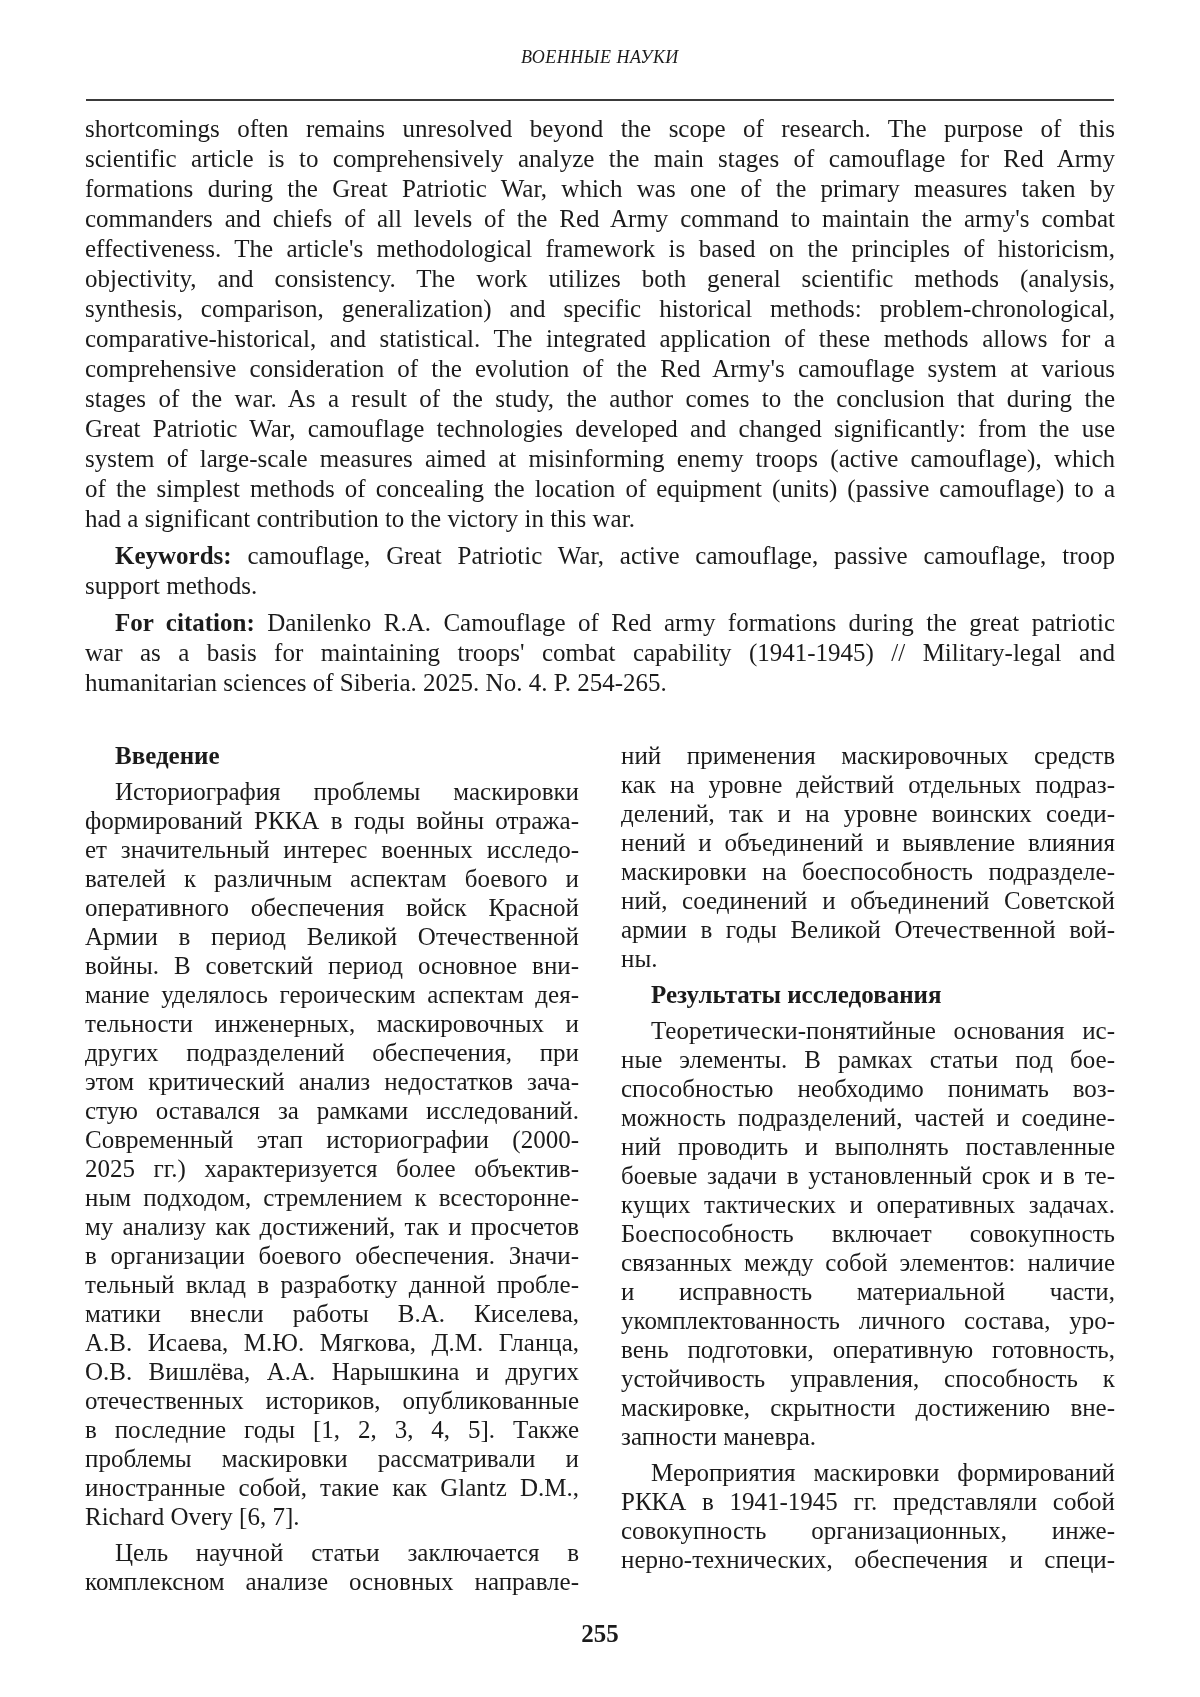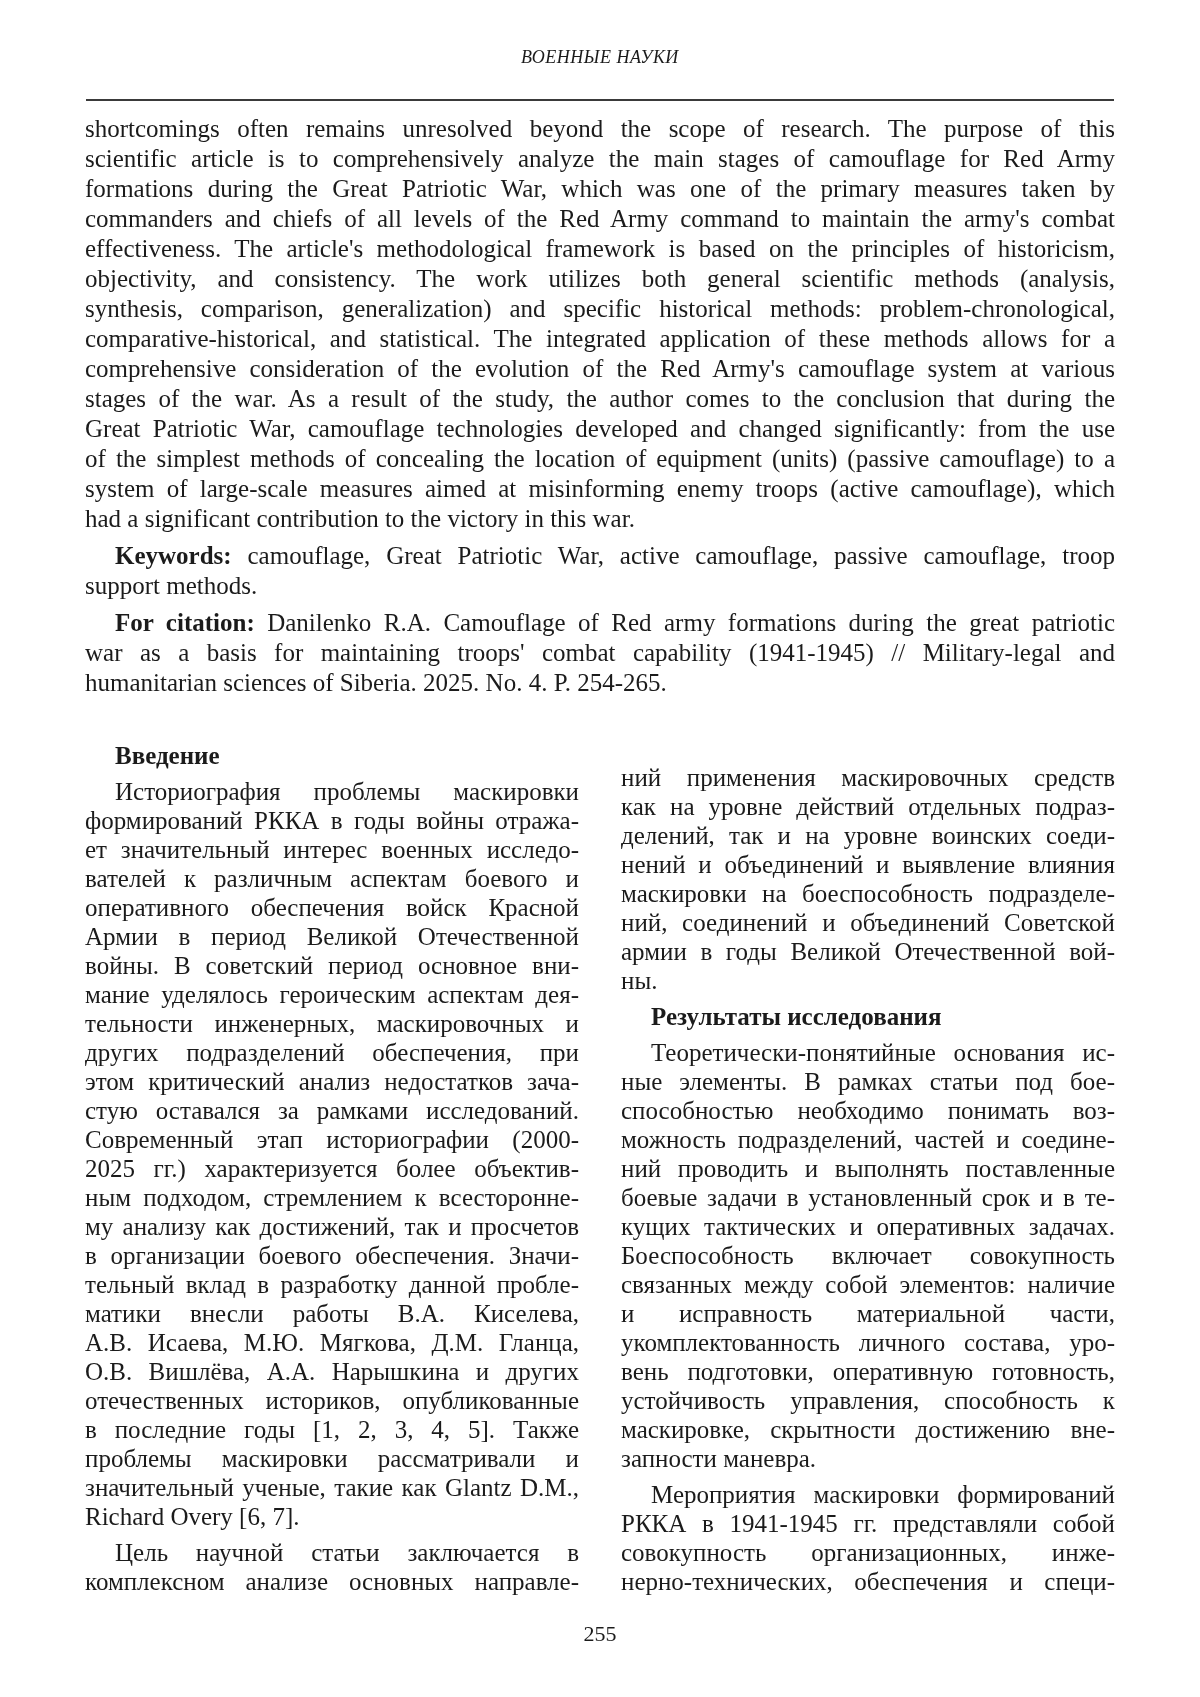--- a/index.html
+++ b/index.html
@@ -29,41 +29,41 @@
   .abstract {
     font-size: 25px;
     line-height: 30px;
   }
   .columns {
     display: flex;
     gap: 28px;
     margin-top: 36px;
     font-size: 25px;
     line-height: 29px;
-    align-items: flex-end;
   }
   .col { flex: 1 1 0; min-width: 0; }
   .para { margin: 7px; }
   .line {
     text-align: justify;
     text-align-last: justify;
     white-space: normal;
   }
   .line.endline { text-align-last: left; }
   .line.first { text-indent: 30px; }
   .line.head {
     text-align-last: left;
     font-weight: bold;
   }
   .lead { font-weight: bold; }
   .pageno {
     text-align: center;
-    font-size: 22px;
+    font-size: 25px;
     line-height: 30px;
     margin-top: 16px;
+    font-weight: bold;
   }
 </style>
 </head>
 <body>
 
 <div class="page">
   <div class="running-head">ВОЕННЫЕ НАУКИ</div>
 
   <hr class="rule">
 
@@ -73,22 +73,22 @@
         <div class="line">scientific article is to comprehensively analyze the main stages of camouflage for Red Army</div>
         <div class="line">formations during the Great Patriotic War, which was one of the primary measures taken by</div>
         <div class="line">commanders and chiefs of all levels of the Red Army command to maintain the army's combat</div>
         <div class="line">effectiveness. The article's methodological framework is based on the principles of historicism,</div>
         <div class="line">objectivity, and consistency. The work utilizes both general scientific methods (analysis,</div>
         <div class="line">synthesis, comparison, generalization) and specific historical methods: problem-chronological,</div>
         <div class="line">comparative-historical, and statistical. The integrated application of these methods allows for a</div>
         <div class="line">comprehensive consideration of the evolution of the Red Army's camouflage system at various</div>
         <div class="line">stages of the war. As a result of the study, the author comes to the conclusion that during the</div>
         <div class="line">Great Patriotic War, camouflage technologies developed and changed significantly: from the use</div>
+        <div class="line">system of large-scale measures aimed at misinforming enemy troops (active camouflage), which</div>
         <div class="line">of the simplest methods of concealing the location of equipment (units) (passive camouflage) to a</div>
-        <div class="line">system of large-scale measures aimed at misinforming enemy troops (active camouflage), which</div>
         <div class="line endline">had a significant contribution to the victory in this war.</div>
       </div>
       <div class="para">
         <div class="line first"><span class="lead">Keywords: </span>camouflage, Great Patriotic War, active camouflage, passive camouflage, troop</div>
         <div class="line endline">support methods.</div>
       </div>
       <div class="para">
         <div class="line first"><span class="lead">For citation: </span>Danilenko R.A. Camouflage of Red army formations during the great patriotic</div>
         <div class="line">war as a basis for maintaining troops' combat capability (1941-1945) // Military-legal and</div>
         <div class="line endline">humanitarian sciences of Siberia. 2025. No. 4. P. 254-265.</div>
@@ -118,21 +118,21 @@
           <div class="line">ным подходом, стремлением к всесторонне-</div>
           <div class="line">му анализу как достижений, так и просчетов</div>
           <div class="line">в организации боевого обеспечения. Значи-</div>
           <div class="line">тельный вклад в разработку данной пробле-</div>
           <div class="line">матики внесли работы В.А. Киселева,</div>
           <div class="line">А.В. Исаева, М.Ю. Мягкова, Д.М. Гланца,</div>
           <div class="line">О.В. Вишлёва, А.А. Нарышкина и других</div>
           <div class="line">отечественных историков, опубликованные</div>
           <div class="line">в последние годы [1, 2, 3, 4, 5]. Также</div>
           <div class="line">проблемы маскировки рассматривали и</div>
-          <div class="line">значительный ученые, такие как Glantz D.M.,</div>
+          <div class="line">иностранные собой, такие как Glantz D.M.,</div>
           <div class="line endline">Richard Overy [6, 7].</div>
         </div>
         <div class="para">
           <div class="line first">Цель научной статьи заключается в</div>
           <div class="line">комплексном анализе основных направле-</div>
         </div>
       </div>
     <div class="col">
         <div class="para">
           <div class="line">ний применения маскировочных средств</div>

